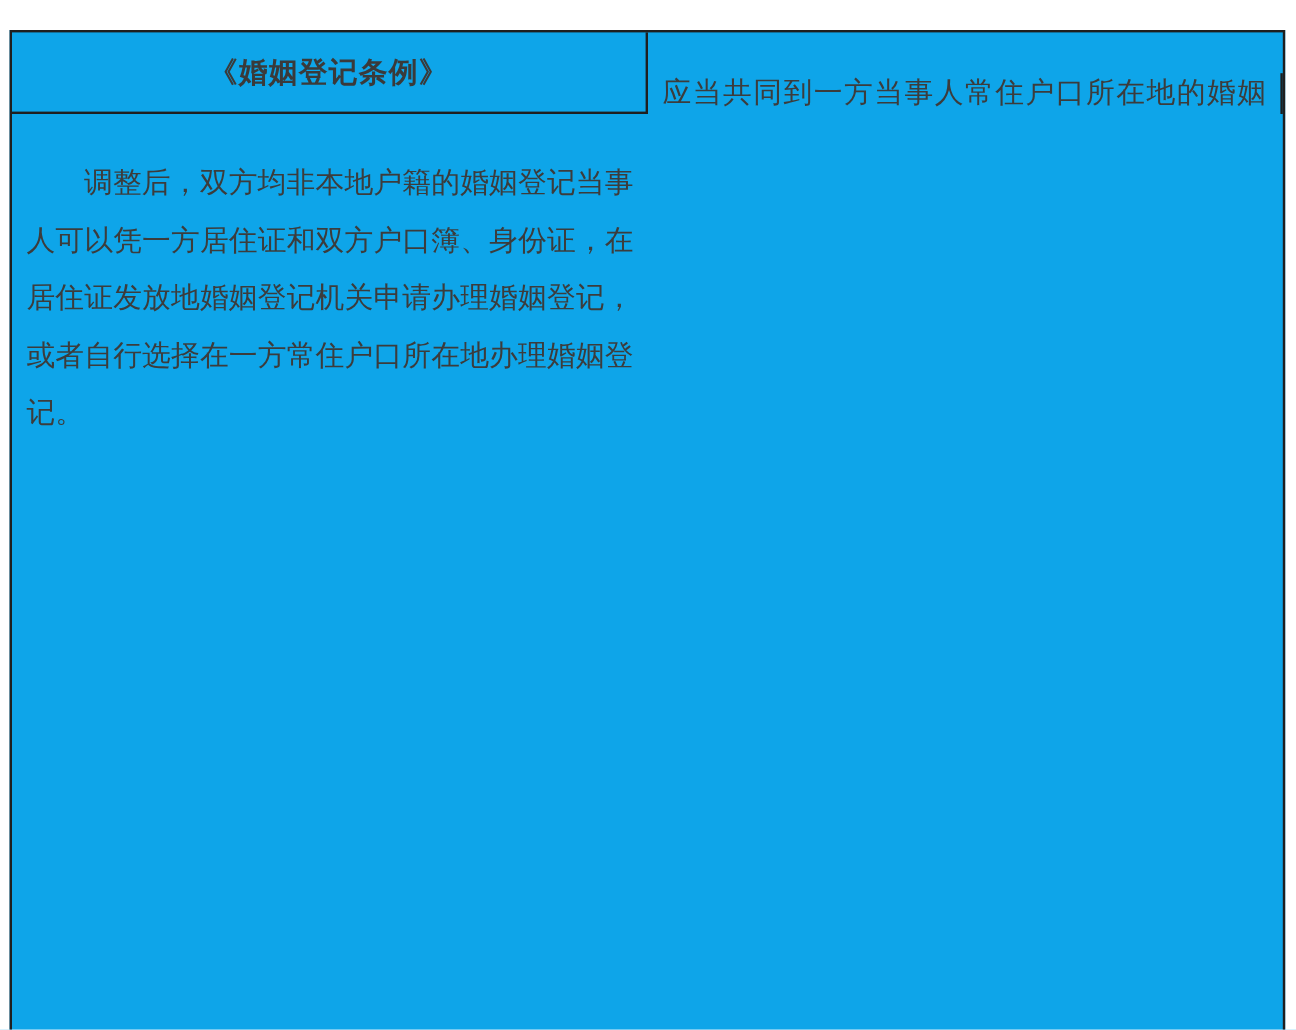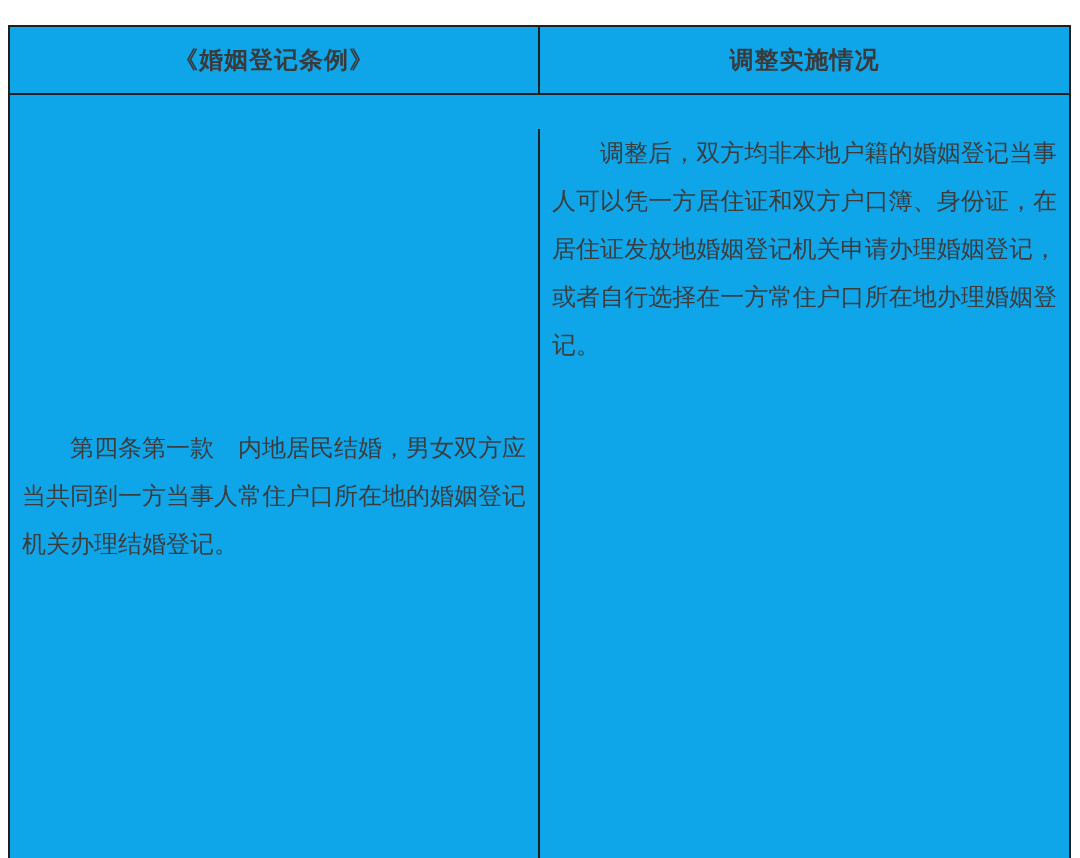--- a/index.html
+++ b/index.html
@@ -62,21 +62,20 @@
     text-indent: 2em;
   }
 </style>
 </head>
 <body>
 
 <div class="table-wrap">
 
   <div class="cell col-left header-cell">《婚姻登记条例》</div>
 
-  <div class="cell header-cell">调整实施情况</div>
 
   <div class="cell col-left body-cell centered">
     <p>第四条第一款　内地居民结婚，男女双方应当共同到一方当事人常住户口所在地的婚姻登记机关办理结婚登记。</p>
   </div>
 
   <div class="cell body-cell">
     <p>调整后，双方均非本地户籍的婚姻登记当事人可以凭一方居住证和双方户口簿、身份证，在居住证发放地婚姻登记机关申请办理婚姻登记，或者自行选择在一方常住户口所在地办理婚姻登记。</p>
   </div>
 
 </div>

